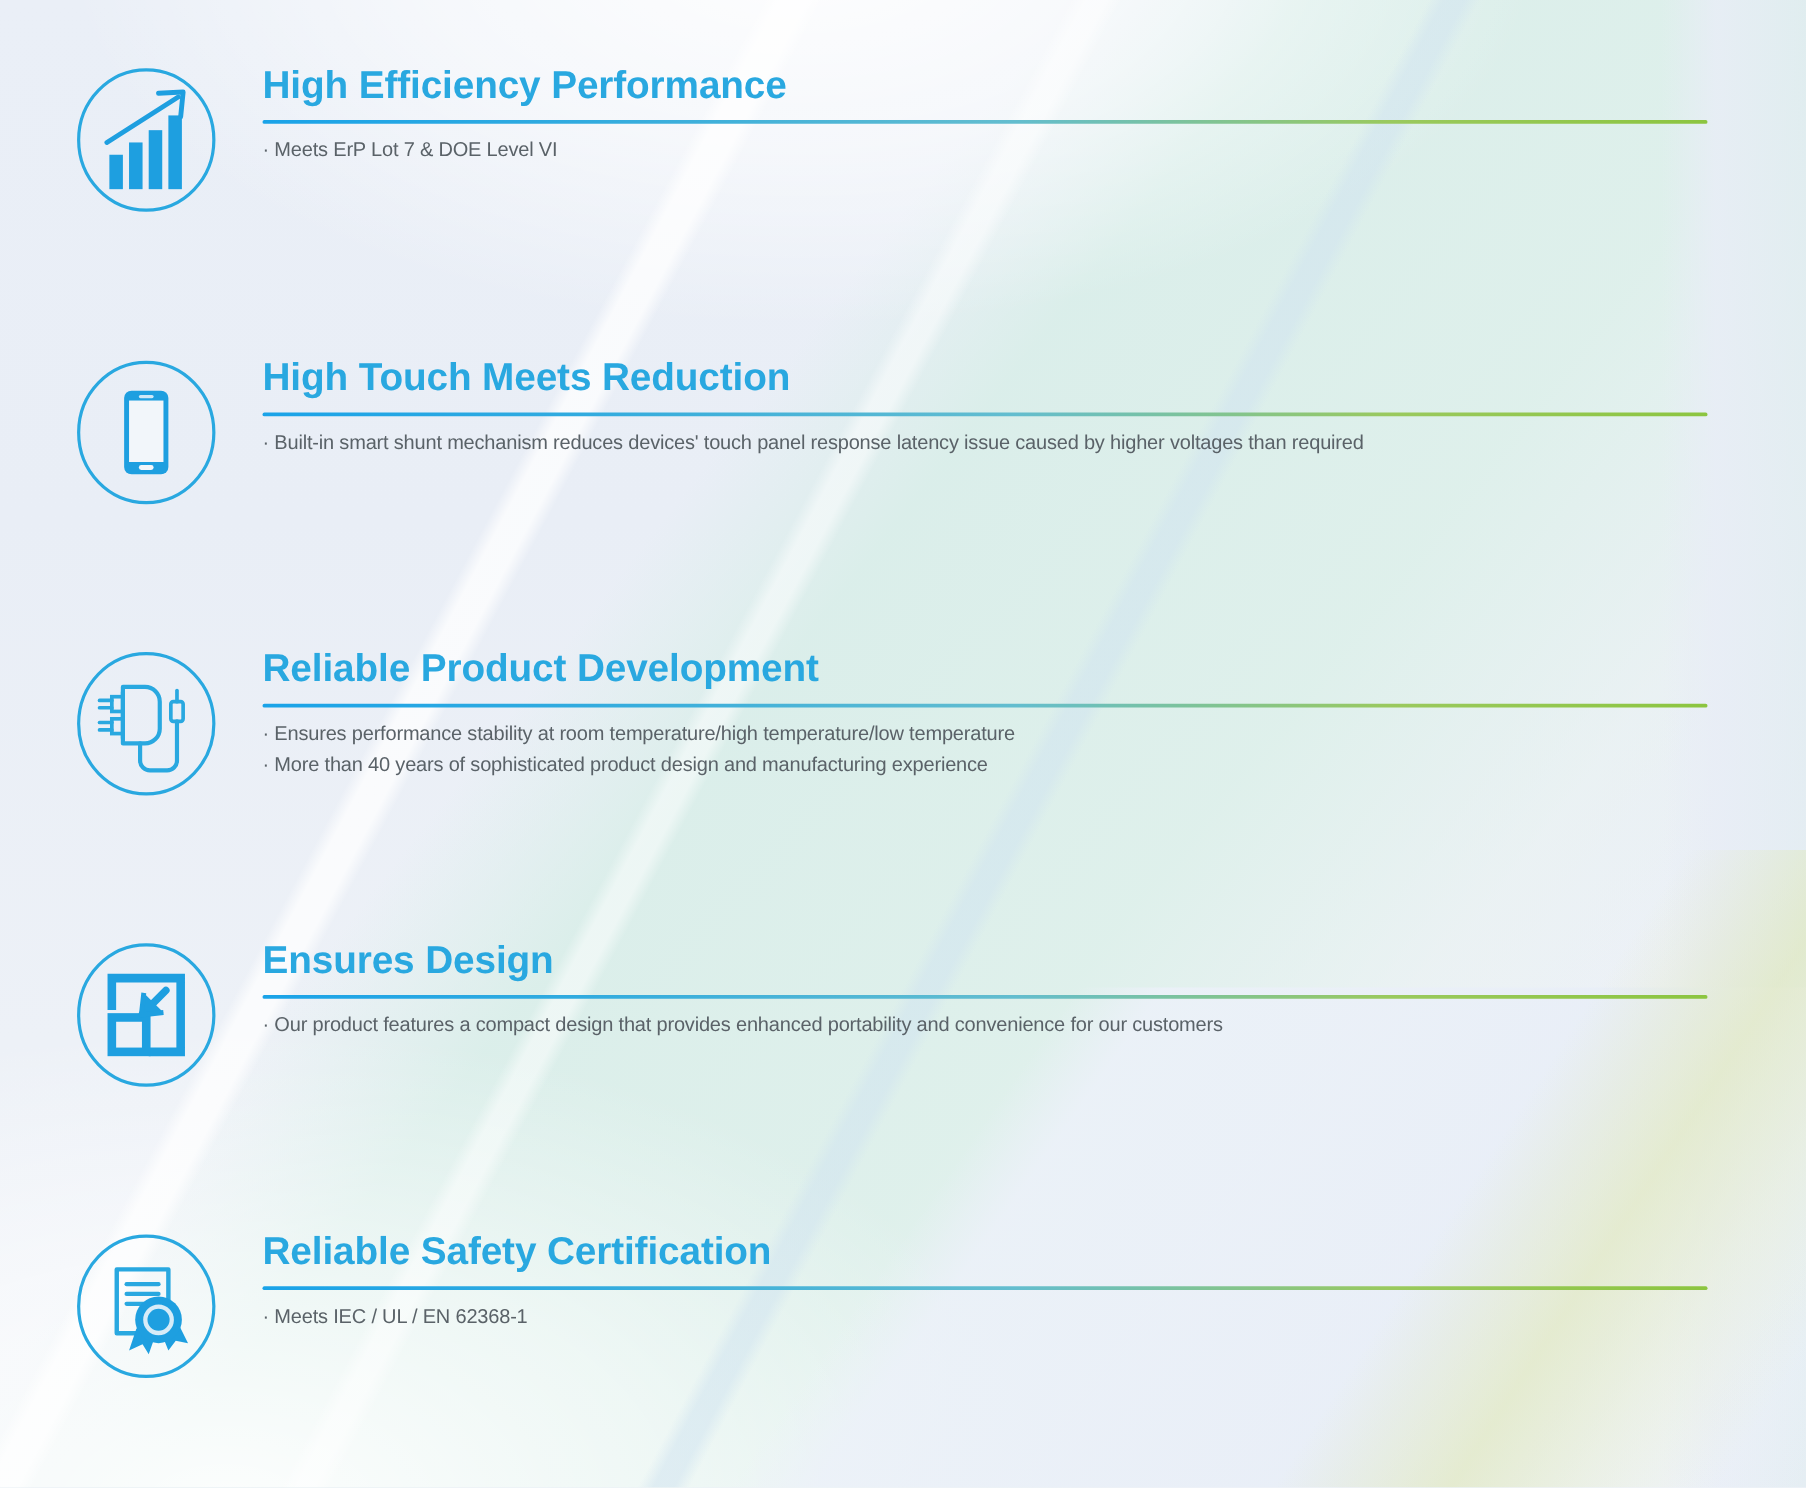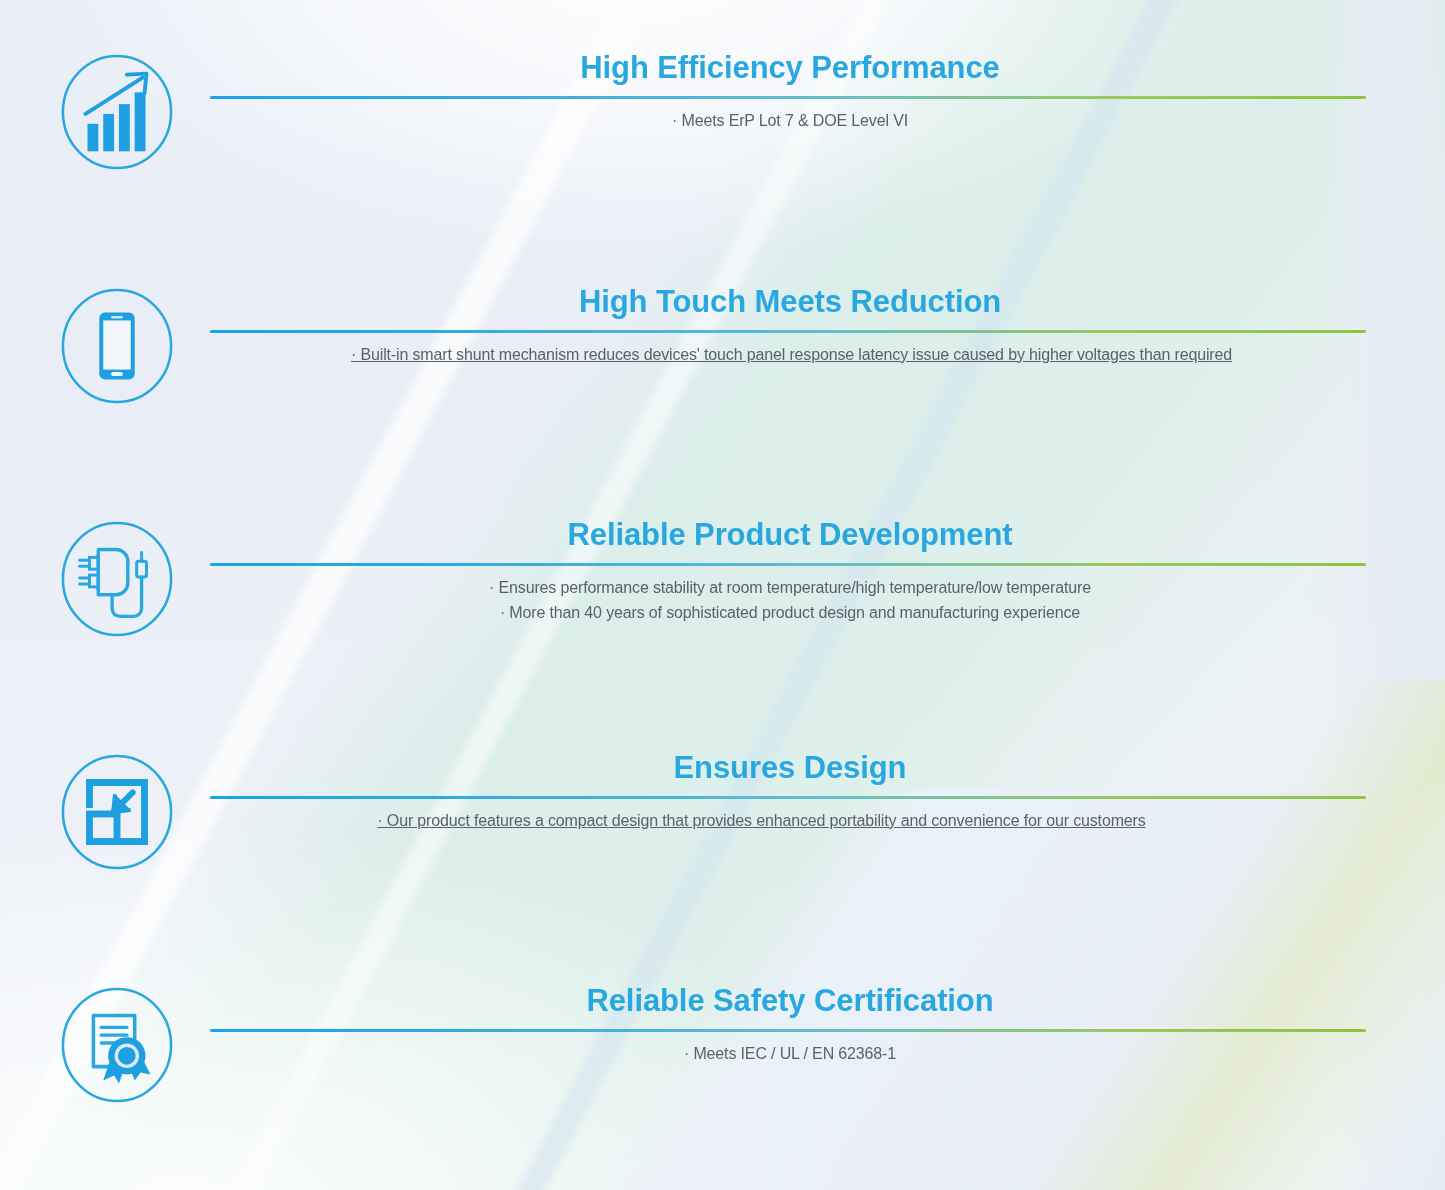--- a/index.html
+++ b/index.html
@@ -105,21 +105,20 @@
         rgba(232,238,247,0.9) 78%,
         rgba(240,245,250,0.4) 92%,
         rgba(255,255,255,0) 100%);
     top: 790px;
   }
 
   
   #features {
     position: absolute;
     inset: 0;
-    text-align: center;
   }
   .feature {
     position: absolute;
     left: 0;
     width: 1445px;
   }
   .feature-icon-wrap {
     position: absolute;
     left: 57px;
     top: 0;
@@ -162,21 +161,20 @@
     font-size: 16px;
     color: #5a6268;
     line-height: 1.58;
     letter-spacing: -0.15px;
     white-space: nowrap;
   }
   .feature-line.wrapline {
     white-space: normal;
     text-indent: -13px;
     padding-left: 13px;
-    text-decoration: underline;
   }
 </style>
 </head>
 <body>
 
 <div id="page">
 
   <div class="bg-layer bg-mint"></div>
   <div class="bg-layer bg-rightcol"></div>
   <div class="bg-layer bg-glow-tl"></div>

